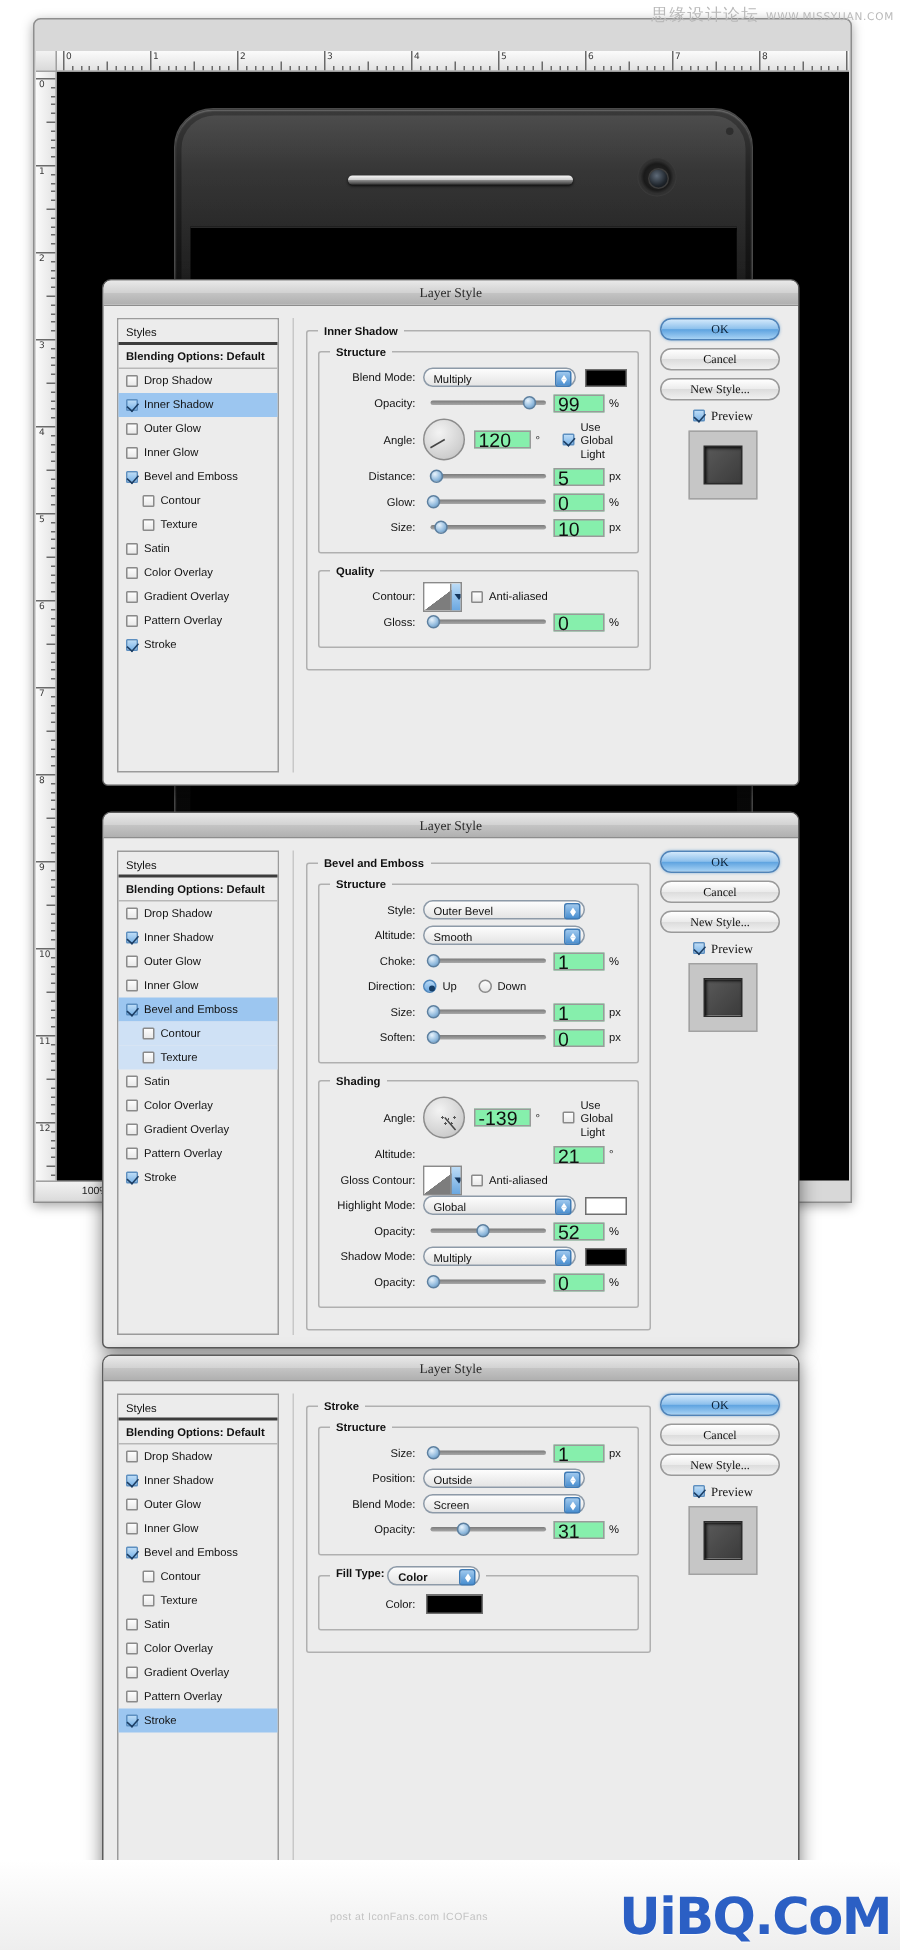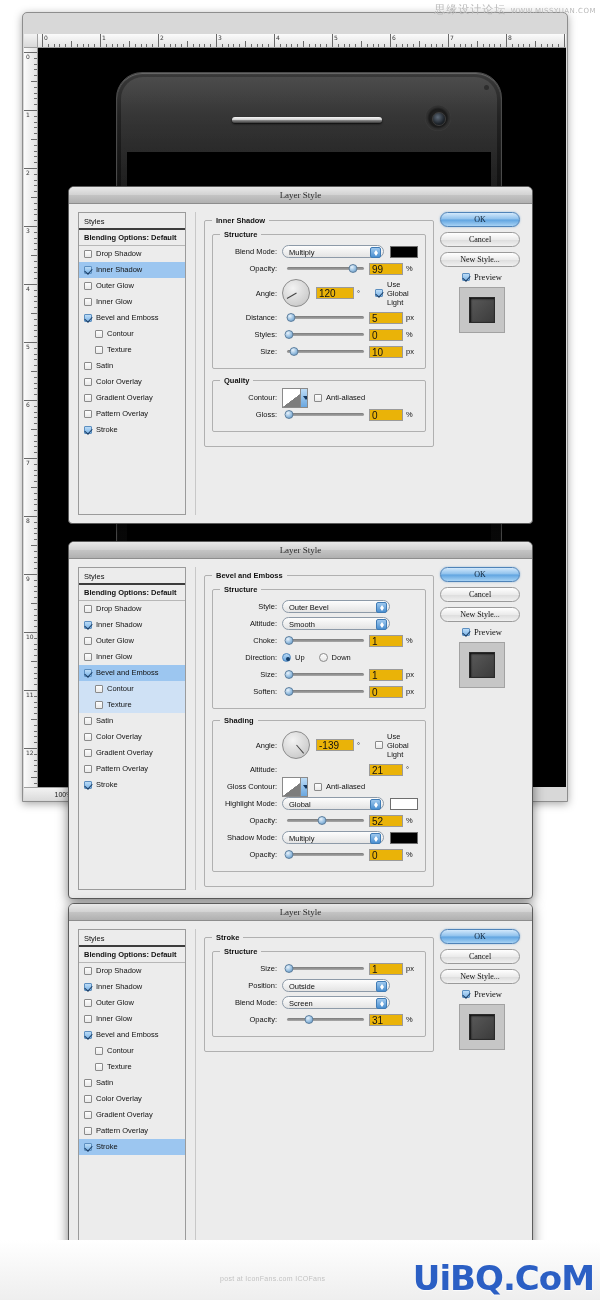--- a/index.html
+++ b/index.html
@@ -240,22 +240,22 @@
   }
   .slider .knob {
     position: absolute; top: 1px; width: 9px; height: 9px; border-radius: 50%;
     background: radial-gradient(circle at 35% 30%, #e8f3fc, #8fb9dd 60%, #5a87ae);
     border: 1px solid #5c7f9f;
     transform: translateX(-50%);
   }
 
   
   .num {
-    height: 12px; border: 1px solid #9a9a9a; background: #eab308;
-    font-size: 10px; padding: 0 2px; line-height: 12px;
+    height: 12px; border: 1px solid #9a9a9a; background: #86efac;
+    font-size: 13px; padding: 0 2px; line-height: 12px;
     width: 34px; flex: 0 0 auto; color: #111;
   }
   .unit { font-size: 7.5px; margin-left: 3px; color: #111; width: 12px; flex: 0 0 auto; }
 
   
   .swatch {
     width: 28px; height: 12px; background: #000;
     border: 1px solid #6e6e6e; margin-left: 6px; flex: 0 0 auto;
   }
   .swatch.white { background: #ffffff; }
@@ -723,21 +723,21 @@
             <div class="row" style="">
               <span class="lab w62">Distance:</span>
               <span class="slider">
                 <span class="track"></span>
                 <span class="knob" style="left:5%"></span>
               </span>
               <span class="num">5</span>
               <span class="unit">px</span>
             </div>
             <div class="row" style="">
-              <span class="lab w62">Styles:</span>
+              <span class="lab w62">Glow:</span>
               <span class="slider">
                 <span class="track"></span>
                 <span class="knob" style="left:2%"></span>
               </span>
               <span class="num">0</span>
               <span class="unit">%</span>
             </div>
             <div class="row" style="">
               <span class="lab w62">Size:</span>
               <span class="slider">
@@ -1051,20 +1051,28 @@
             <div class="row" style="">
               <span class="lab w62">Opacity:</span>
               <span class="slider">
                 <span class="track"></span>
                 <span class="knob" style="left:28%"></span>
               </span>
               <span class="num">31</span>
               <span class="unit">%</span>
             </div>
           </fieldset>
+          <fieldset>
+            <legend><span>Fill Type:</span> <span class="popup" style="display:inline-block;width:62px;vertical-align:-3px;"><span>Color</span><span class="arrows"></span></span></legend>
+            <div class="row" style="">
+              <span class="lab w62">Color:</span>
+              <span class="swatch" style="width:38px;height:13px;margin-left:2px;background:#000000"></span>
+              <span style="flex:1"></span>
+            </div>
+          </fieldset>
         </fieldset>
       </div>
       <div class="btncol">
         <div class="btn primary">OK</div>
         <div class="btn">Cancel</div>
         <div class="btn">New Style...</div>
         <div class="preview-row">
           <span class="cb on"></span>
           <span>Preview</span>
         </div>

